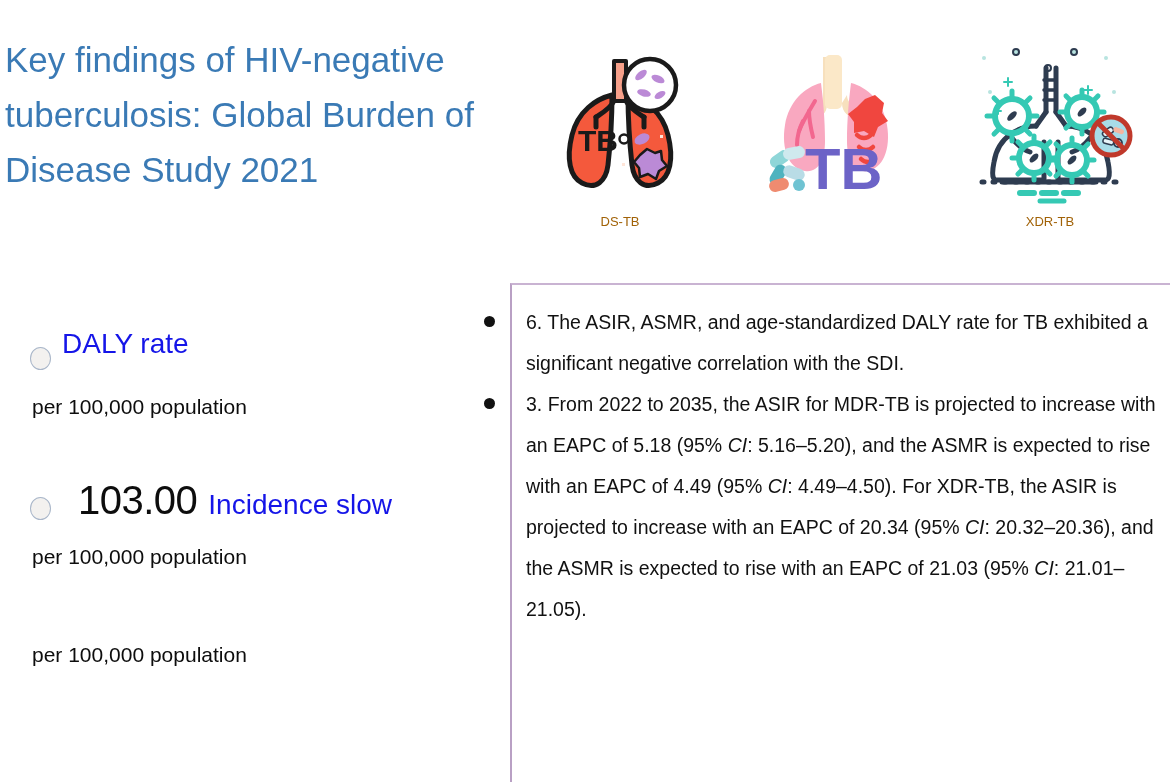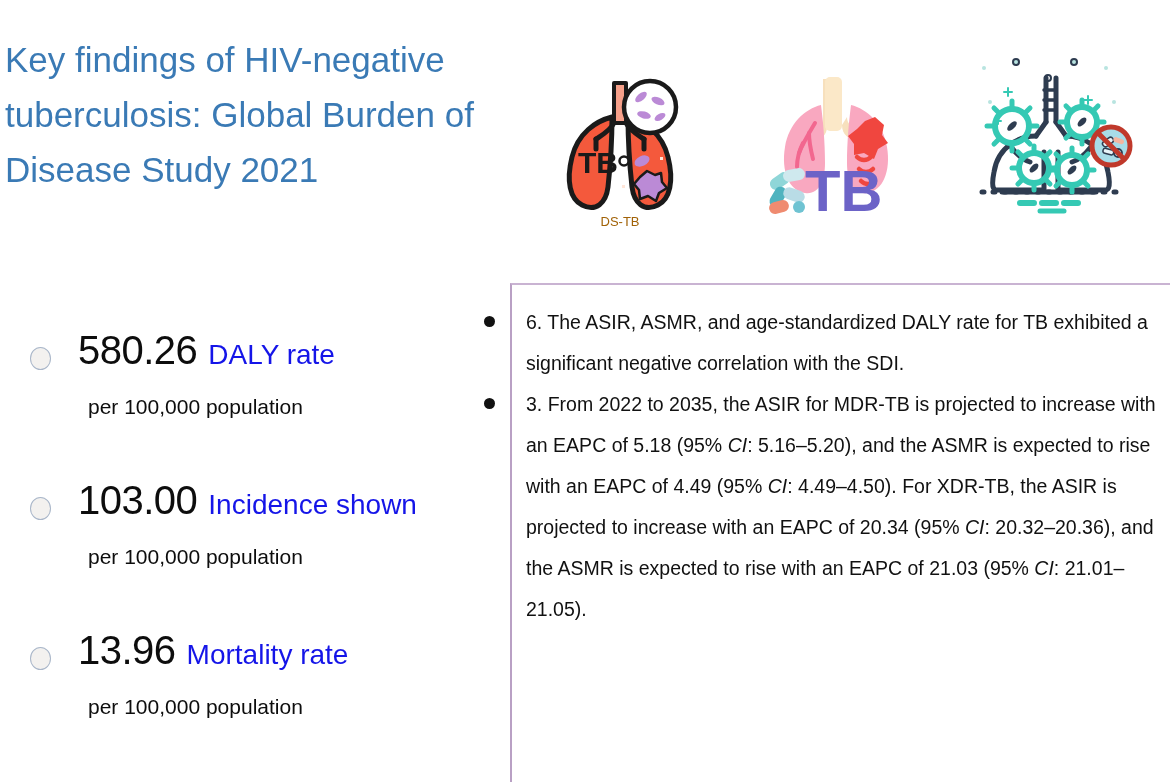--- a/index.html
+++ b/index.html
@@ -66,21 +66,21 @@
   }
   .stat-label {
     font-size: 28px;
     color: #1515e8;
     margin-left: 11px;
     line-height: 1;
   }
   .stat-sub {
     font-size: 21px;
     color: #0d0d0d;
-    margin-left: 88px;
+    margin-left: 32px;
     margin-top: 14px;
     line-height: 1;
   }
 
   
   #icons-row {
     position: absolute;
     left: 500px;
     top: 20px;
     width: 670px;
@@ -89,21 +89,21 @@
   .icon-cell {
     position: absolute;
     top: 0;
     width: 200px;
     height: 250px;
     text-align: center;
   }
   .icon-art {
     height: 195px;
     display: flex;
-    align-items: flex-end;
+    align-items: center;
     justify-content: center;
   }
   .icon-caption {
     font-size: 13px;
     color: #a16207;
     line-height: 1;
   }
   #cell-ds  { left: 20px; }
   #cell-mdr { left: 235px; }
   #cell-xdr { left: 450px; }
@@ -147,41 +147,35 @@
 </head>
 <body>
 
 <div id="title">Key findings of HIV-negative tuberculosis: Global Burden of Disease Study 2021</div>
 
 <div id="stats">
 
   <div class="stat">
     <div class="stat-row">
       <div class="stat-bullet"></div>
-      <div class="stat-value">580.26</div>
       <div class="stat-label">DALY rate</div>
     </div>
     <div class="stat-sub">per 100,000 population</div>
   </div>
 
   <div class="stat">
     <div class="stat-row">
       <div class="stat-bullet"></div>
       <div class="stat-value">103.00</div>
-      <div class="stat-label">Incidence shown</div>
+      <div class="stat-label">Incidence slow</div>
     </div>
     <div class="stat-sub">per 100,000 population</div>
   </div>
 
   <div class="stat">
-    <div class="stat-row">
-      <div class="stat-bullet"></div>
-      <div class="stat-value">13.96</div>
-      <div class="stat-label">Mortality rate</div>
-    </div>
     <div class="stat-sub">per 100,000 population</div>
   </div>
 
 </div>
 
 <div id="icons-row">
 
   <div class="icon-cell" id="cell-ds">
     <div class="icon-art">
       <svg width="128" height="150" viewBox="0 0 128 150">
@@ -350,20 +344,21 @@
         <g transform="translate(143,106)">
           <circle r="19" fill="#a8dce8" stroke="#c0392b" stroke-width="5"></circle>
           <rect x="-9" y="-7" width="12" height="6" rx="3" transform="rotate(-35 -3 -4)" fill="#e8f4f8" stroke="#2e3c50" stroke-width="1.5"></rect>
           <rect x="2" y="-8" width="11" height="5" rx="2.5" transform="rotate(20 7 -5)" fill="#f5b5a0"></rect>
           <rect x="-8" y="3" width="11" height="5" rx="2.5" transform="rotate(15 -3 5)" fill="#e8f4f8" stroke="#2e3c50" stroke-width="1.5"></rect>
           <circle cx="7" cy="7" r="4" fill="none" stroke="#2e3c50" stroke-width="1.8"></circle>
           <path d="M-13 -13 L13 13" stroke="#c0392b" stroke-width="5" stroke-linecap="round"></path>
         </g>
       </svg>
     </div>
+    <div class="icon-caption">XDR-TB</div>
   </div>
 
 </div>
 
 <div id="findings">
   <ul id="findings-list">
     <li class="finding">
       <span class="finding-bullet"></span>
       <span class="finding-text"><span>6. The ASIR, ASMR, and age-standardized DALY rate for TB exhibited a significant negative correlation with the SDI.</span></span>
     </li>

